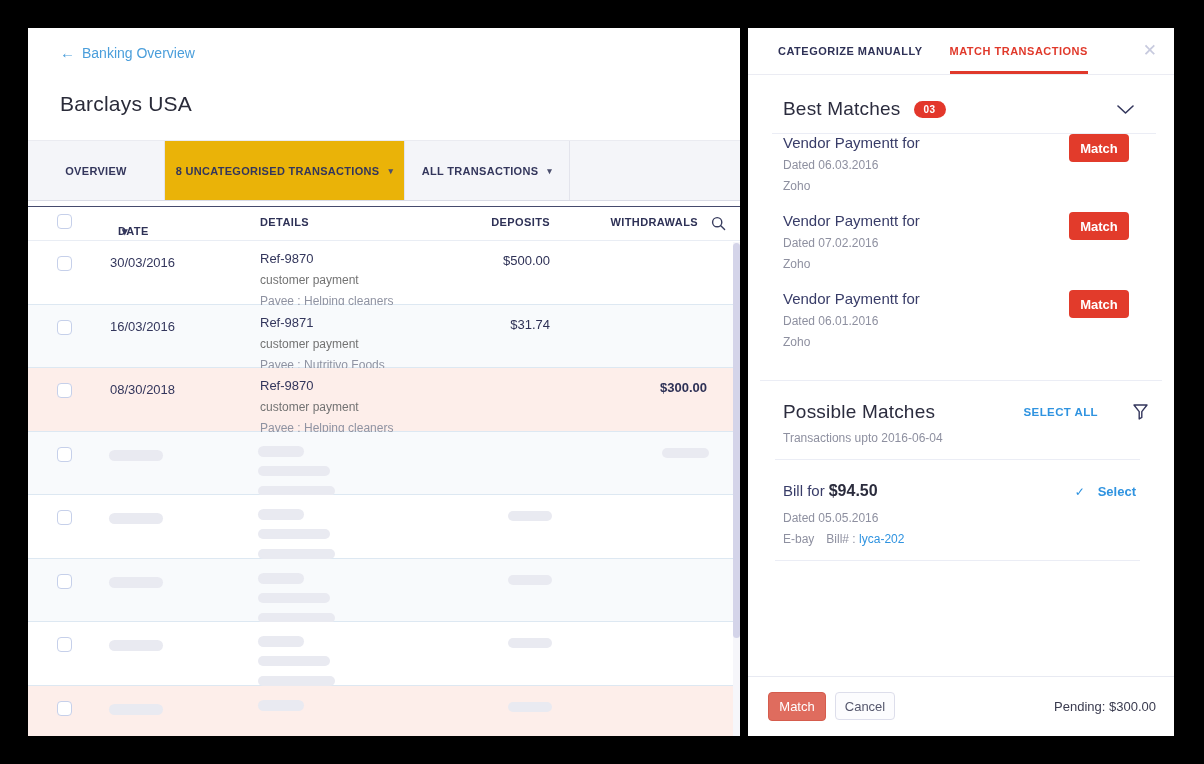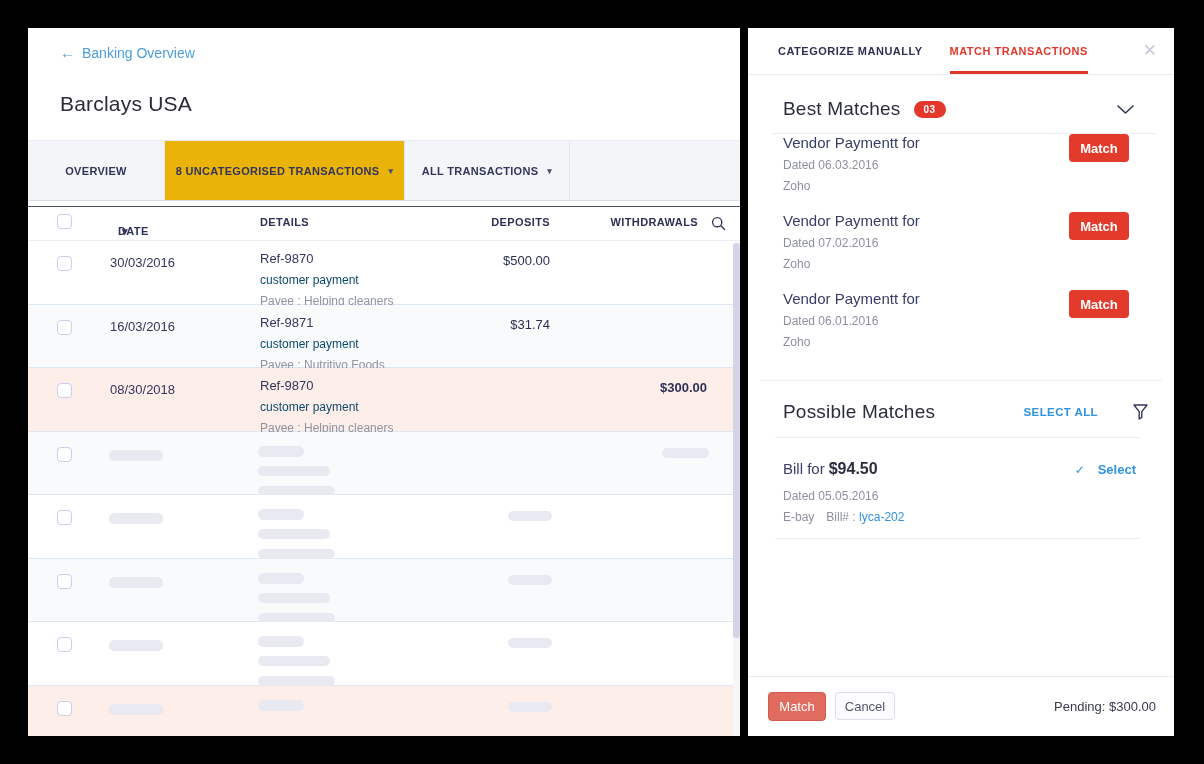--- a/index.html
+++ b/index.html
@@ -46,21 +46,21 @@
   .search-ic { position:absolute; right:14px; top:7px; cursor:pointer; }
 
   .rows { position:relative; }
   .trow { position:relative; height:63.5px; border-bottom:1px solid #dde8f2; background:#fff;padding-left:33px; }
   .trow.alt  { background:#f8fafc; }
   .trow.pink { background:#fdeeea; }
   .cbx { position:absolute; left:29px; top:15px; width:15px; height:15px;
          border:1px solid #c6d0ea; border-radius:4px; background:#fff; cursor:pointer; }
   .r-date { position:absolute; left:82px; top:14px; font-size:13px; color:#33365c; }
   .r-ref  { position:absolute; left:232px; top:10px; font-size:13px; color:#33365c; }
-  .r-desc { position:absolute; left:232px; top:32px; font-size:12px; color:#0c4a6e; }
+  .r-desc { position:absolute; left:232px; top:32px; font-size:12px; color:#737373; }
   .r-payee{ position:absolute; left:232px; top:53px; font-size:12px; color:#8f93a2; }
   .r-dep  { position:absolute; right:190px; top:12px; font-size:13px; font-weight:normal; color:#2e3156; }
   .r-wd   { position:absolute; right:33px;  top:12px; font-size:13px; font-weight:bold; color:#2e3156; }
 
   .pill { position:absolute; background:#e9eaf1; border-radius:6px; height:11px; }
   .p-date { left:81px; top:18px; width:54px; }
   .p-l1 { left:230px; top:14px; width:46px; }
   .p-l2 { left:230px; top:34px; width:72px; height:10px; }
   .p-l3 { left:230px; top:54px; width:77px; height:10px; }
   .p-dep { right:188px; top:16px; width:44px; height:10px; }
@@ -295,20 +295,21 @@
 
   <div class="pm-head">
     <span class="sec-title">Possible Matches</span>
     <span class="select-all">SELECT ALL</span>
     <span class="filter-ic">
       <svg width="15" height="16" viewBox="0 0 15 16">
           <path d="M1 1 H14 L8.8 7.6 V13.4 L6.2 15 V7.6 Z" fill="none" stroke="#33365c" stroke-width="1.4" stroke-linejoin="round"></path>
         </svg>
     </span>
   </div>
+  <div class="pm-sub">Transactions upto 2016-06-04</div>
   <hr class="pm-divider">
 
   <div class="bill-item">
     <div>
       <span class="bill-title">Bill for</span><span class="bill-amt">$94.50</span>
     </div>
     <div class="bill-dated">Dated 05.05.2016</div>
     <div class="bill-line3">
       <span>E-bay</span><span class="bill-no-label">Bill# :</span>
       <span class="bill-no">lyca-202</span>

